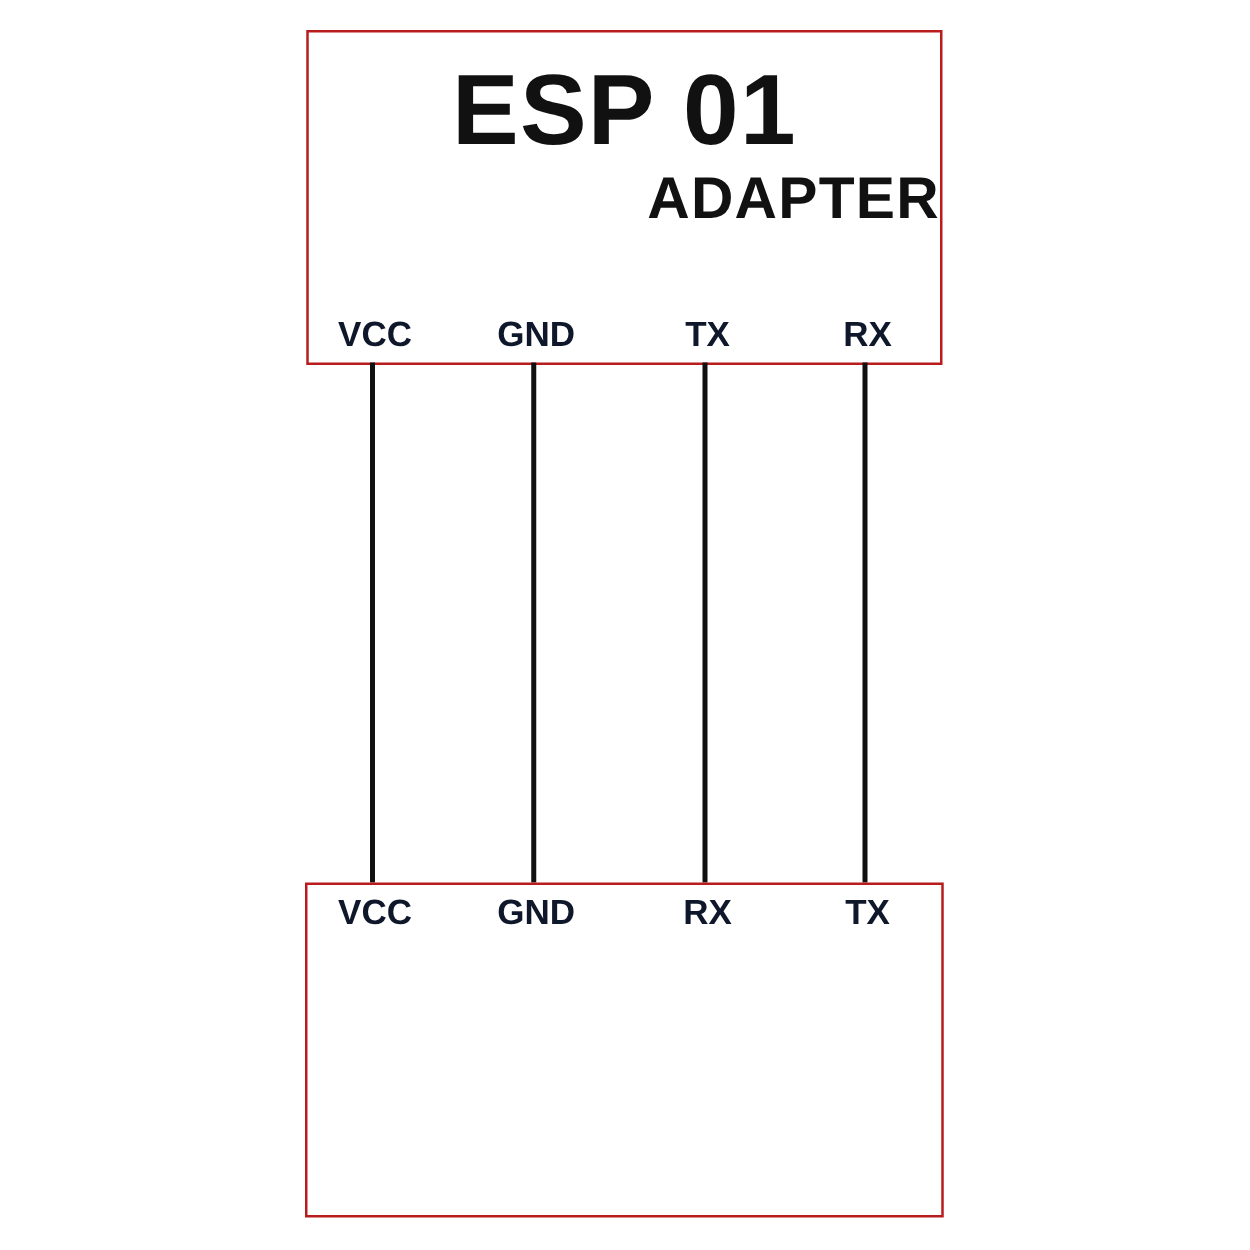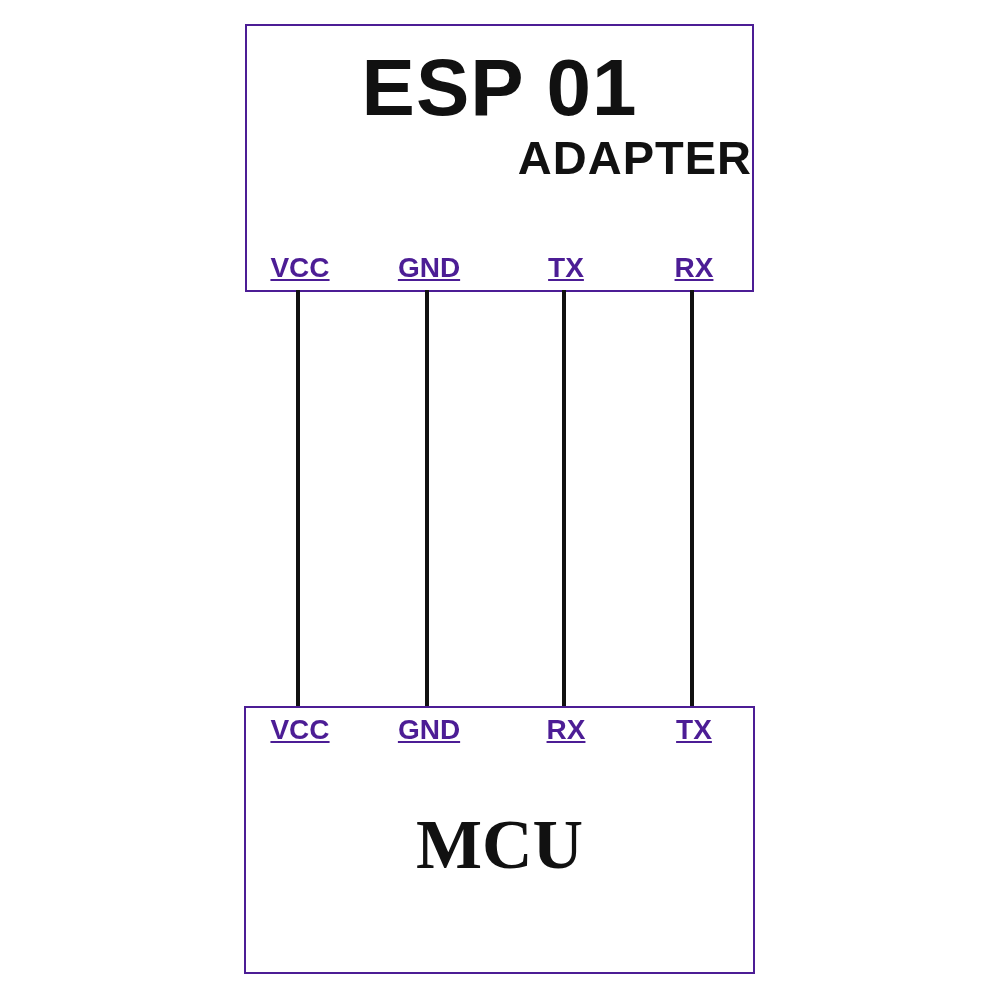--- a/index.html
+++ b/index.html
@@ -12,21 +12,21 @@
     width: 1000px;
     height: 1000px;
     background: #ffffff;
     font-family: "Liberation Sans", sans-serif;
     color: #111111;
     overflow: hidden;
   }
   .box {
     position: absolute;
     background: #ffffff;
-    border: 2px solid #4c1d95;
+    border: 2px solid #b91c1c;
     box-sizing: border-box;
   }
   .adapter-box {
     left: 245px;
     top: 24px;
     width: 509px;
     height: 268px;
   }
   .mcu-box {
     left: 244px;
@@ -67,22 +67,21 @@
     font-weight: bold;
     line-height: 1;
   }
   .pin {
     position: absolute;
     transform: translateX(-50%);
     font-size: 28px;
     font-weight: bold;
     line-height: 1;
     white-space: nowrap;
-    color: #4c1d95;
-    text-decoration: underline;
+    color: #0f172a;
   }
   .adapter-box .pin { bottom: 8px; }
   .mcu-box .pin { top: 8px; }
   .pin.p1 { left: 53px; }
   .pin.p2 { left: 182px; }
   .pin.p3 { left: 319px; }
   .pin.p4 { left: 447px; }
   .mcu-box .pin.p1 { left: 54px; }
   .mcu-box .pin.p2 { left: 183px; }
   .mcu-box .pin.p3 { left: 320px; }
@@ -116,16 +115,15 @@
   <div class="wire w1"></div>
   <div class="wire w2"></div>
   <div class="wire w3"></div>
   <div class="wire w4"></div>
 
   <div class="box mcu-box">
     <div class="pin p1">VCC</div>
     <div class="pin p2">GND</div>
     <div class="pin p3">RX</div>
     <div class="pin p4">TX</div>
-    <div class="mcu-title">MCU</div>
   </div>
 
 </div>
 
 </body></html>

